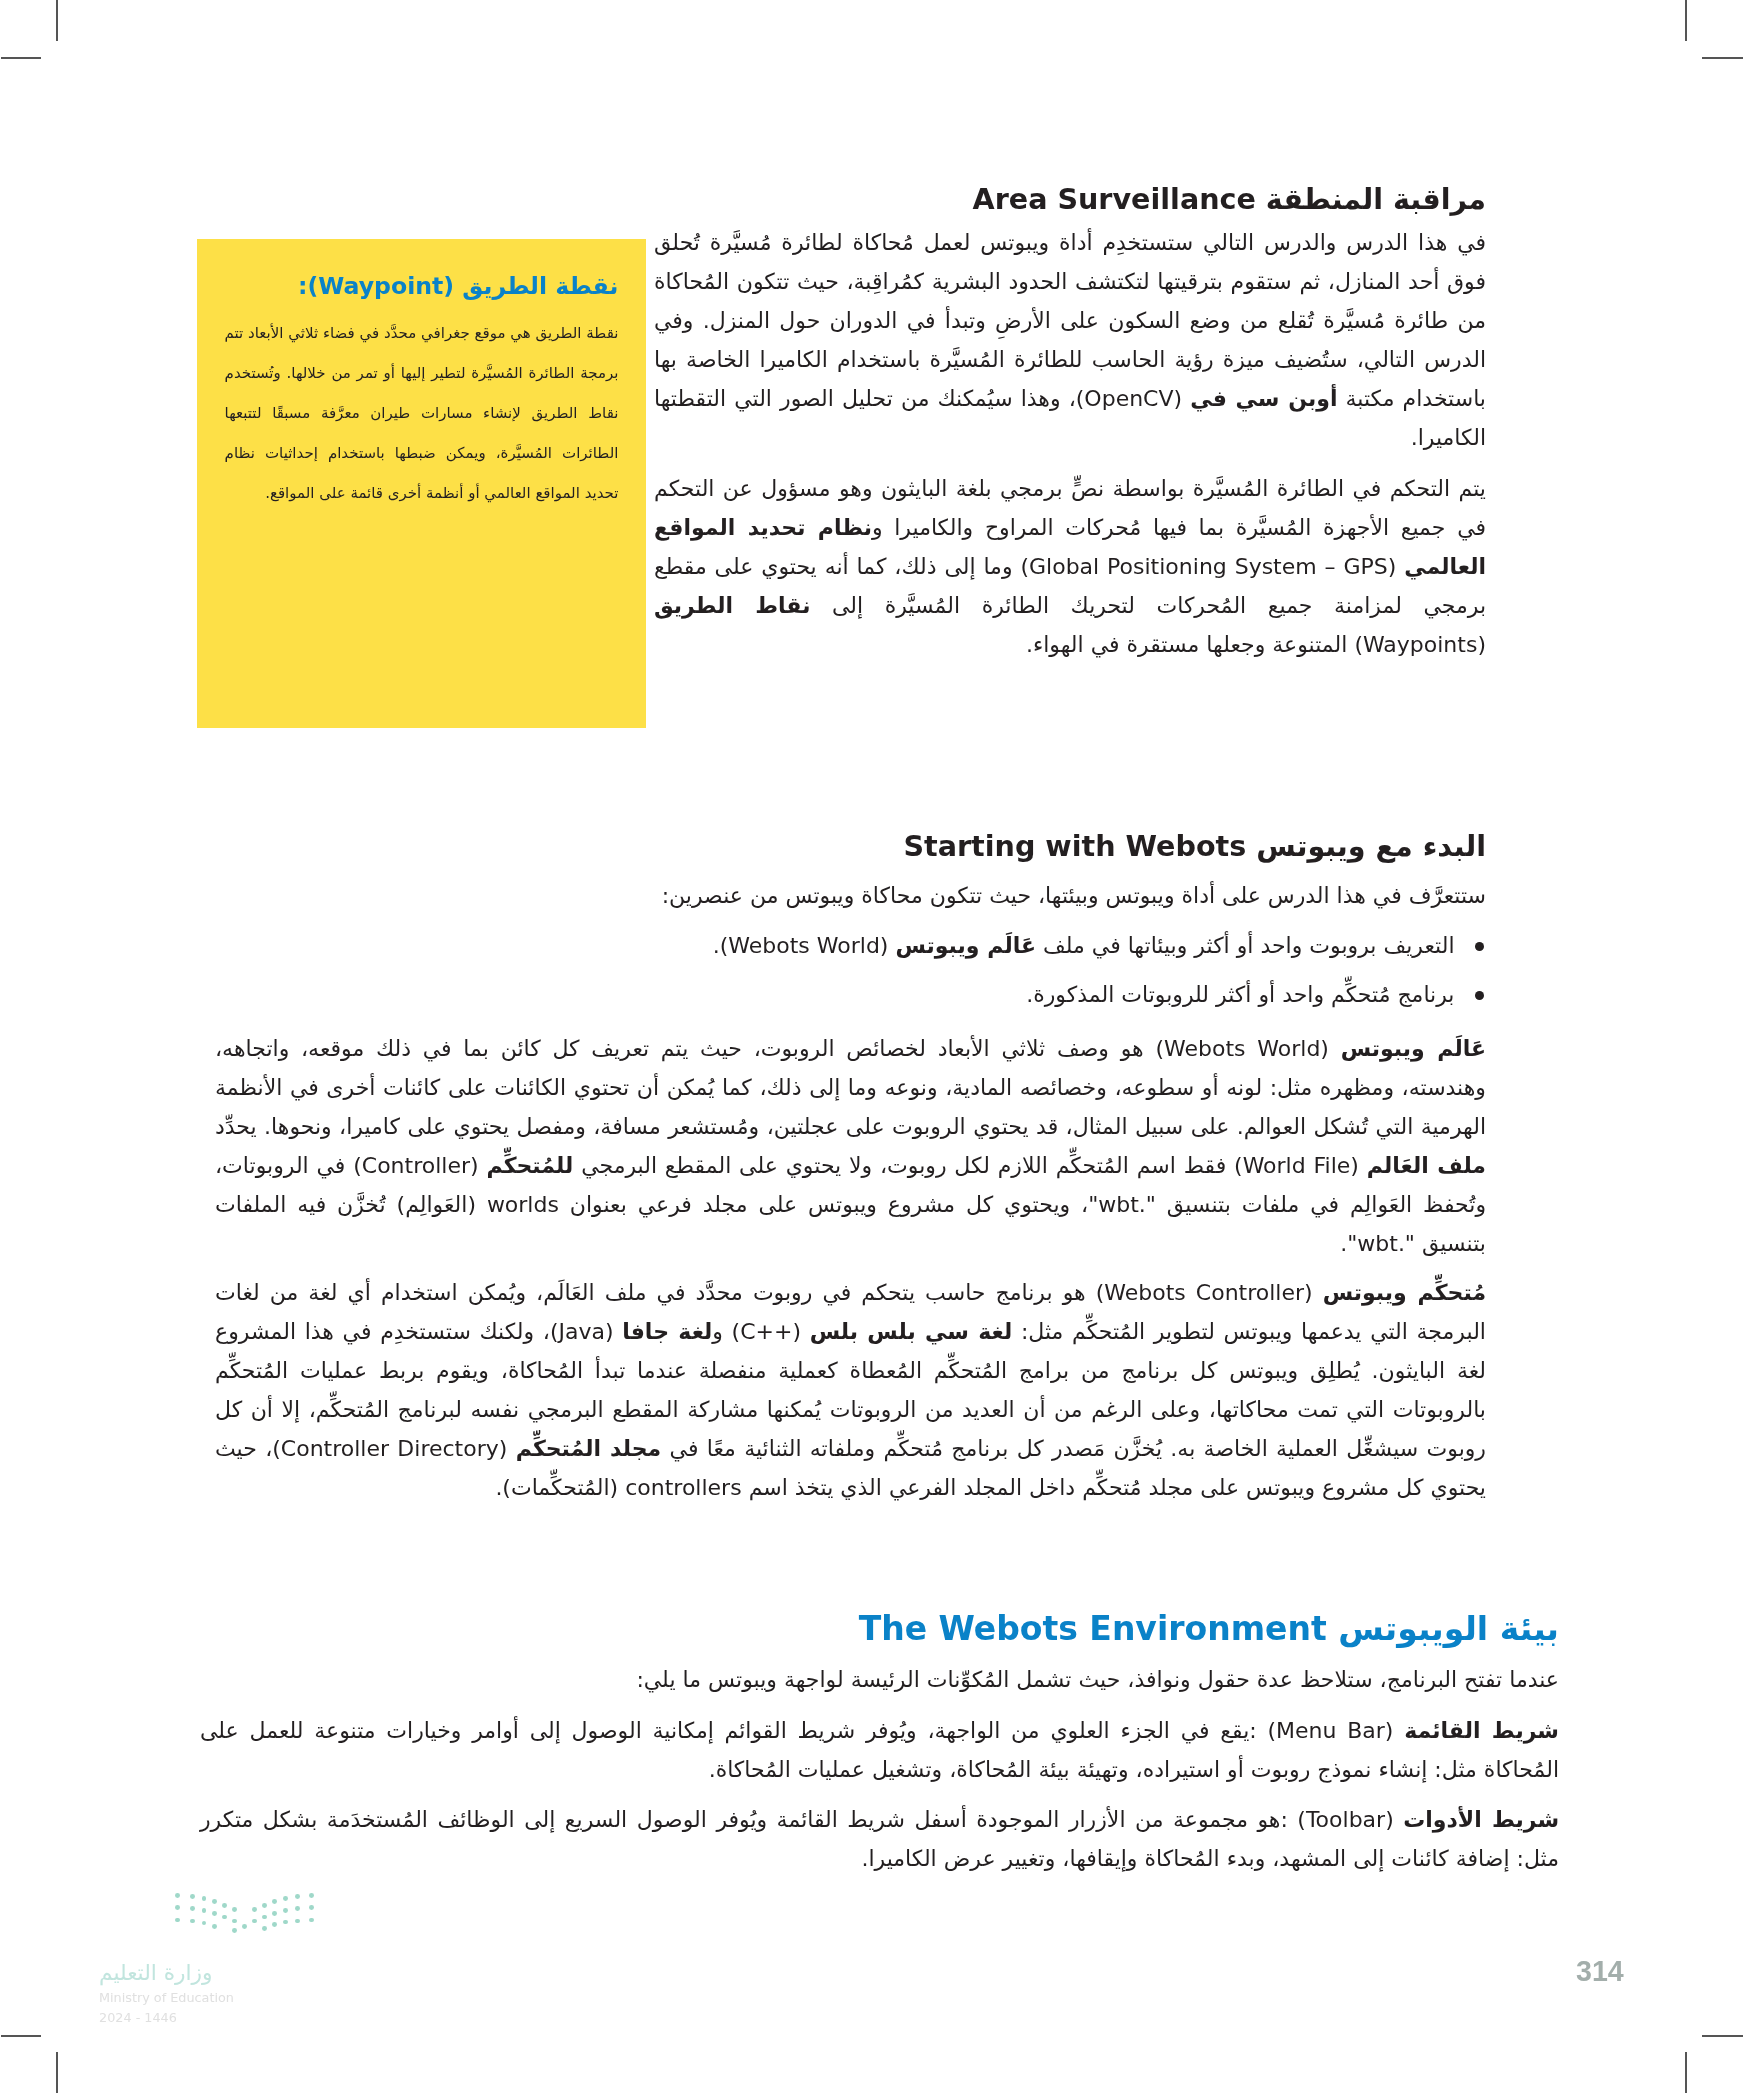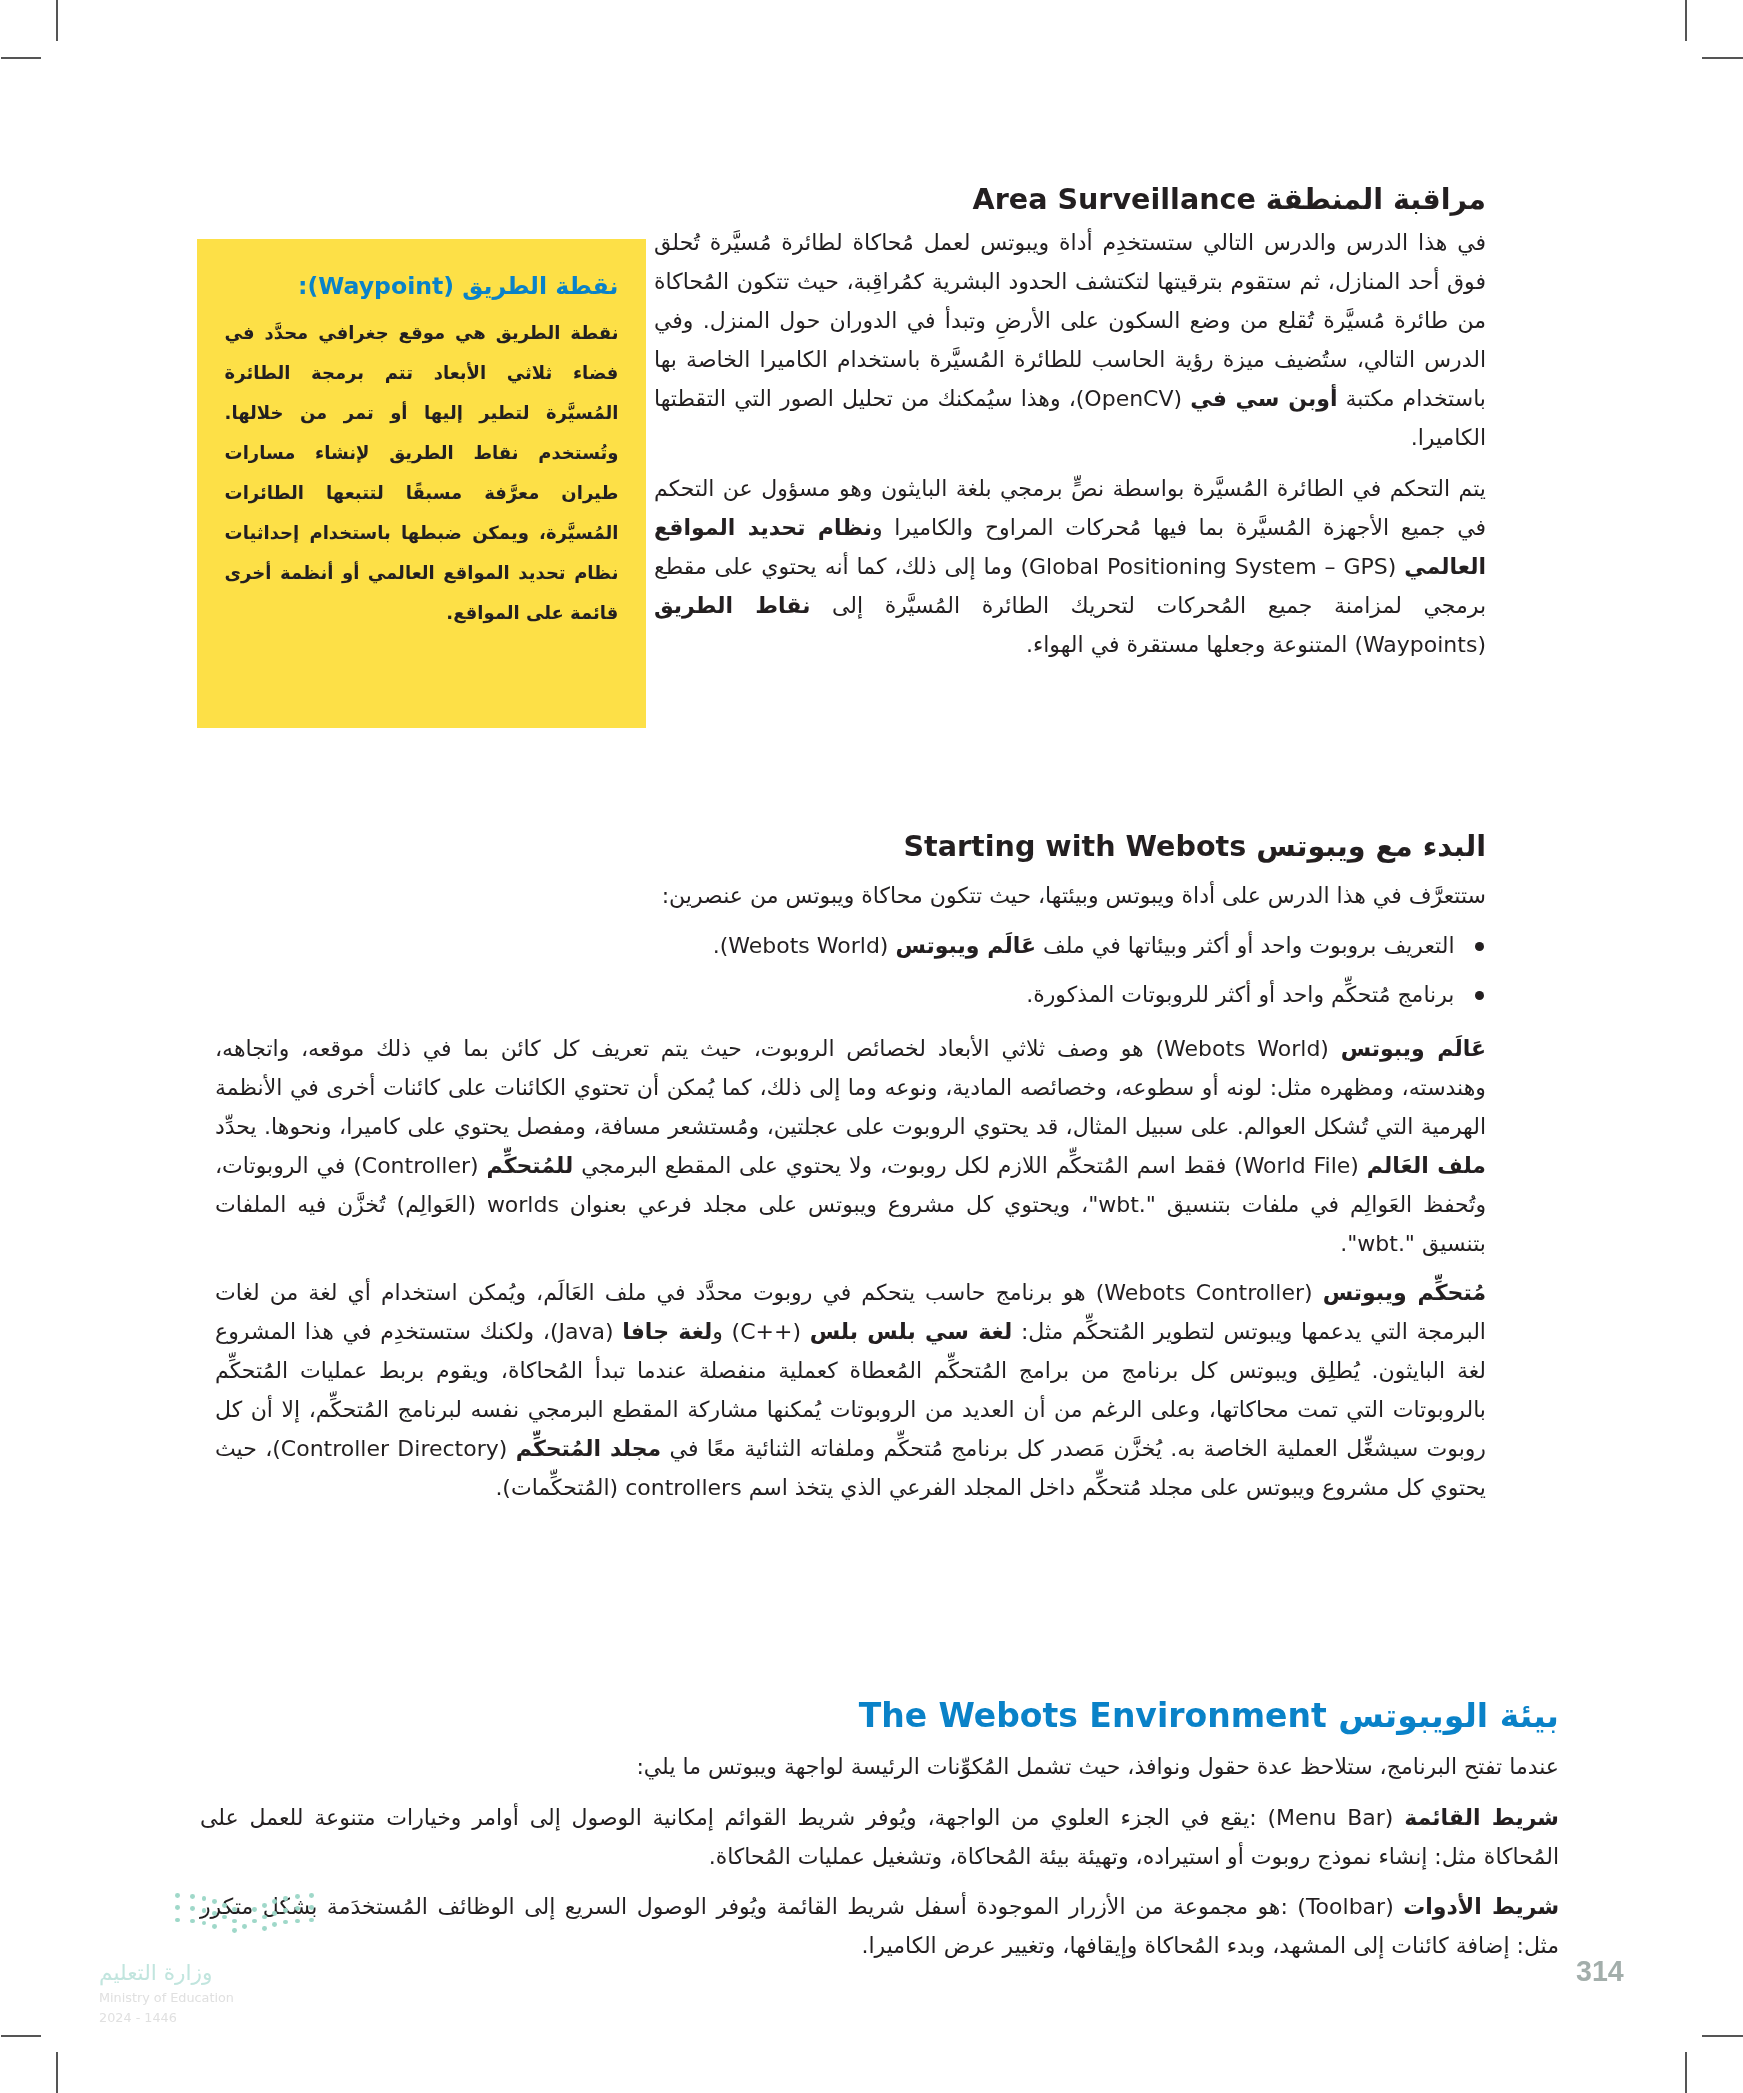--- a/index.html
+++ b/index.html
@@ -11,27 +11,27 @@
   h2.sec.blue { color: #0a82c8; font-size: 33px; }
   p.body { margin: 0; font-size: 22px; line-height: 39px; text-align: justify; text-align-last: right; }
   p.body b, li b { font-weight: bold; }
   .lat { direction: ltr; unicode-bidi: isolate; }
   #sec1 { right: 258px; top: 180px; width: 832px; }
   #sec1 p.body { margin-top: 3.9px; }
   #sec1 p.body + p.body { margin-top: 11.8px; }
   #sidebar { position: absolute; left: 197px; top: 239px; width: 449px; height: 489px;
              background: #fde047; box-sizing: border-box; padding: 27.6px 27.6px 19.7px 27.6px; direction: rtl; }
   #sidebar .sb-title { font-weight: bold; color: #0a82c8; font-size: 23.6px; line-height: 39px; margin: 0 0 7.9px 0; }
-  #sidebar .sb-text { font-size: 18px; line-height: 40px; text-align: justify; text-align-last: right; margin: 0; font-weight: bold; }
+  #sidebar .sb-text { font-size: 15px; line-height: 40px; text-align: justify; text-align-last: right; margin: 0; }
   #sec2 { right: 258px; top: 783px; width: 1271px; margin-top: 44px; }
   #sec2 p.body { margin-top: 9.9px; }
   ul.bullets { margin: 5.9px 0 0 0; padding: 0 31.5px 0 0; list-style: none; }
   ul.bullets li { position: relative; font-size: 22px; line-height: 49px; }
   ul.bullets li .dot { position: absolute; right: -29.6px; top: 21.7px; width: 8.9px; height: 8.9px; border-radius: 50%; background: #231f20; }
-  #sec3 { right: 185px; top: 1696px; width: 1359px; }
+  #sec3 { right: 185px; top: 1609px; width: 1359px; }
   #sec3 p.body { margin-top: 11.8px; }
   #page-number { position: absolute; left: 1576px; top: 1933px; font-size: 28.6px; font-weight: bold;
                  color: #a3aeab; direction: ltr; font-family: "Liberation Sans", sans-serif; margin-top: 22px; }
   #logo { position: absolute; left: 99px; top: 1889px; width: 197px; height: 148px; direction: rtl; }
   .dots { position: absolute; left: 74px; top: 0; width: 148px; height: 59px; }
   .dots span { position: absolute; width: 4.9px; height: 4.9px; border-radius: 50%; background: #9fd8c9; }
   #logo .ar { position: absolute; left: 0; top: 71px; font-size: 21.7px; color: #c1e5de; width: 177px; text-align: left; }
   #logo .en { position: absolute; left: 0; top: 101px; font-size: 12.8px; color: #e0e0e0; direction: ltr; text-align: left; width: 197px; }
   #logo .yr { position: absolute; left: 0; top: 121px; font-size: 12.8px; color: #e0e0e0; direction: ltr; text-align: left; width: 197px; }
 </style>

